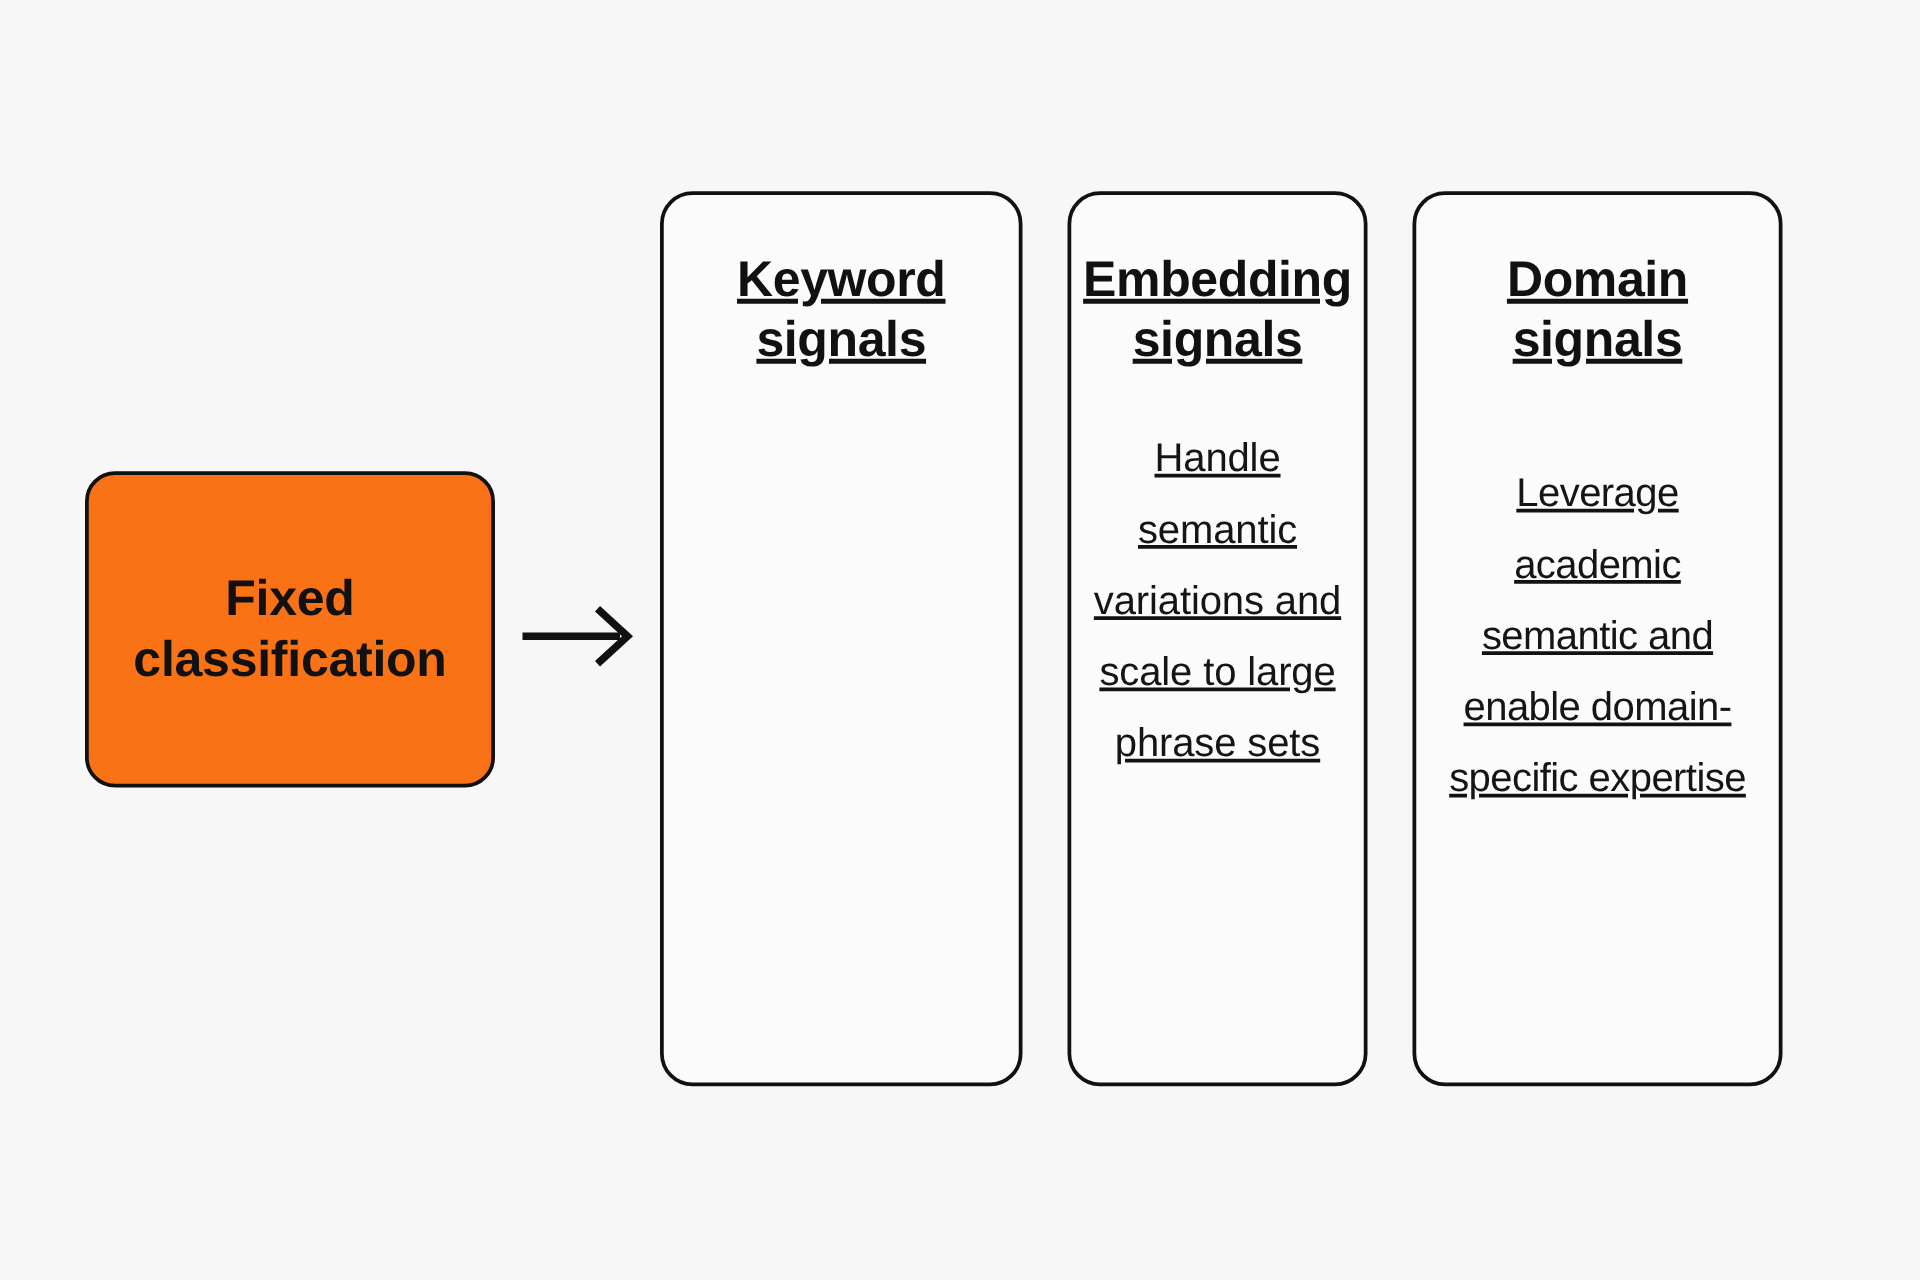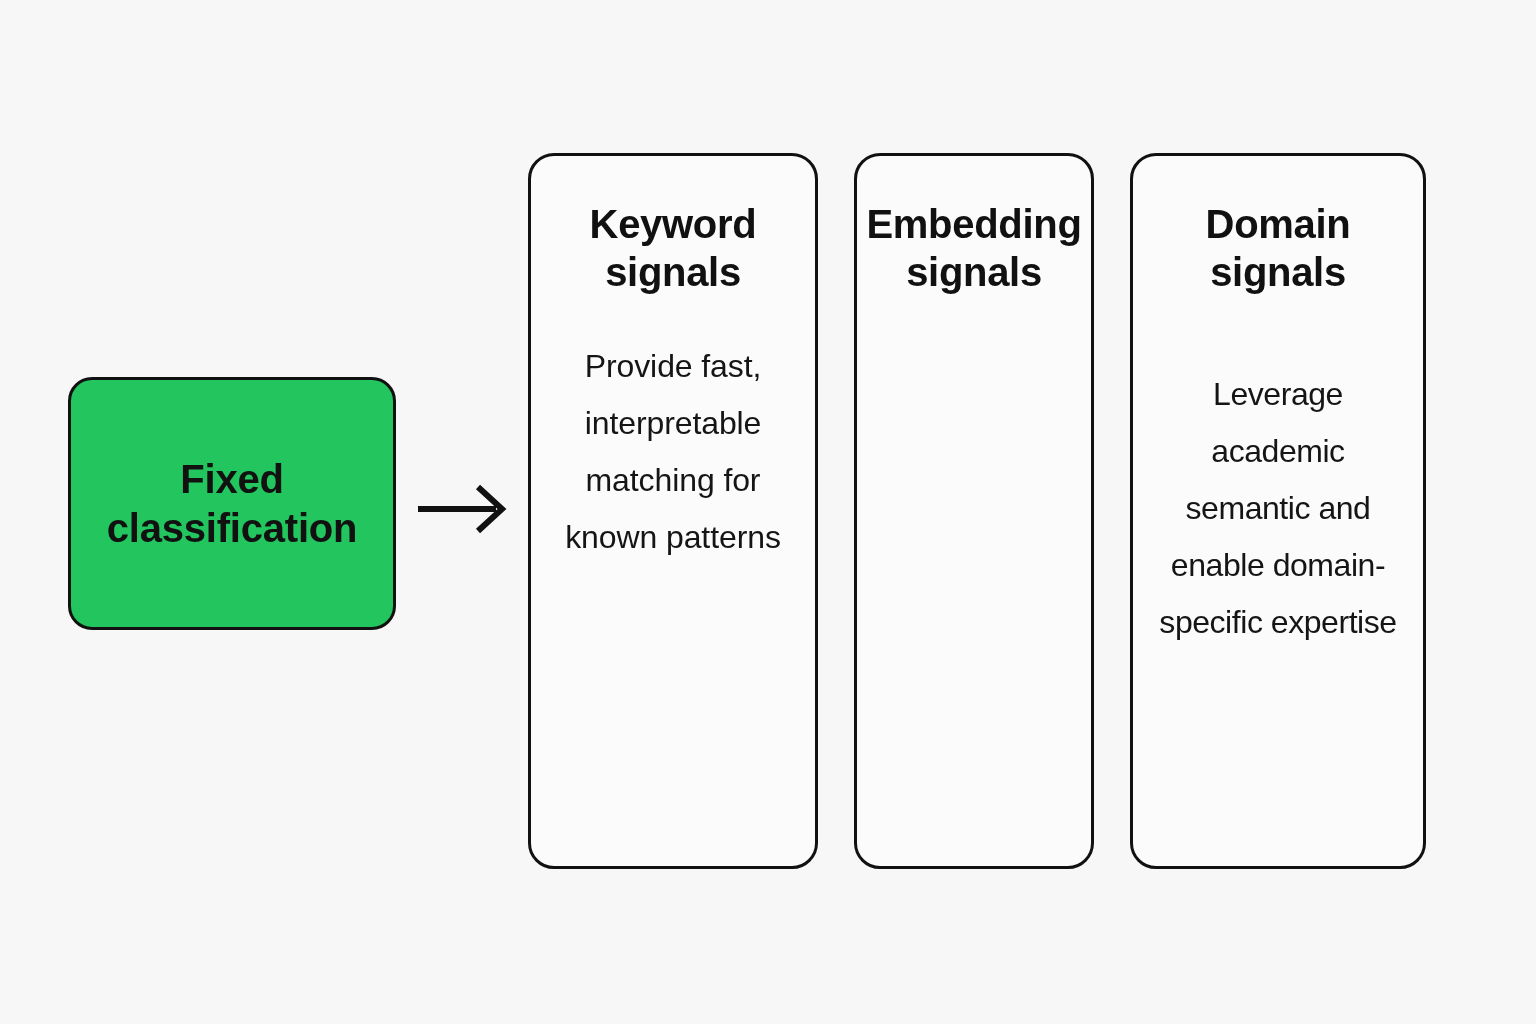--- a/index.html
+++ b/index.html
@@ -26,21 +26,21 @@
   
   .source-box {
     position: absolute;
     left: 68px;
     top: 377px;
     width: 328px;
     height: 253px;
     box-sizing: border-box;
     border: 3.5px solid #111111;
     border-radius: 24px;
-    background: #22c55e;
+    background: #f97316;
     display: flex;
     align-items: center;
     justify-content: center;
   }
   .source-label {
     font-size: 40px;
     font-weight: bold;
     line-height: 1.22;
     text-align: center;
     letter-spacing: -0.2px;
@@ -70,20 +70,21 @@
   }
   .card {
     box-sizing: border-box;
     border: 3.5px solid #111111;
     border-radius: 26px;
     background: #fbfbfb;
     padding: 44px 14px 20px 14px;
     display: flex;
     flex-direction: column;
     align-items: center;
+    text-decoration: underline;
   }
   .card-1 { width: 290px; }
   .card-2 { width: 240px; }
   .card-3 { width: 296px; gap: 28px; }
 
   .card-title {
     font-size: 40px;
     font-weight: bold;
     line-height: 1.2;
     text-align: center;
@@ -118,26 +119,26 @@
       <line x1="6" y1="29" x2="84" y2="29" stroke="#111111" stroke-width="6" stroke-linecap="butt"></line>
       <polyline points="66,7 90,29 66,51" fill="none" stroke="#111111" stroke-width="6" stroke-linecap="butt" stroke-linejoin="miter"></polyline>
     </svg>
   </div>
 
   <div class="cards">
 
     <div class="card card-1">
       <div class="card-title">Keyword
 signals</div>
-      <div class="card-body">Provide fast, interpretable matching for known patterns</div>
     </div>
 
     <div class="card card-2">
       <div class="card-title">Embedding
 signals</div>
+      <div class="card-body">Handle semantic variations and scale to large phrase sets</div>
     </div>
 
     <div class="card card-3">
       <div class="card-title">Domain
 signals</div>
       <div class="card-body">Leverage academic semantic and enable domain-specific expertise</div>
     </div>
 
   </div>
 </div>

